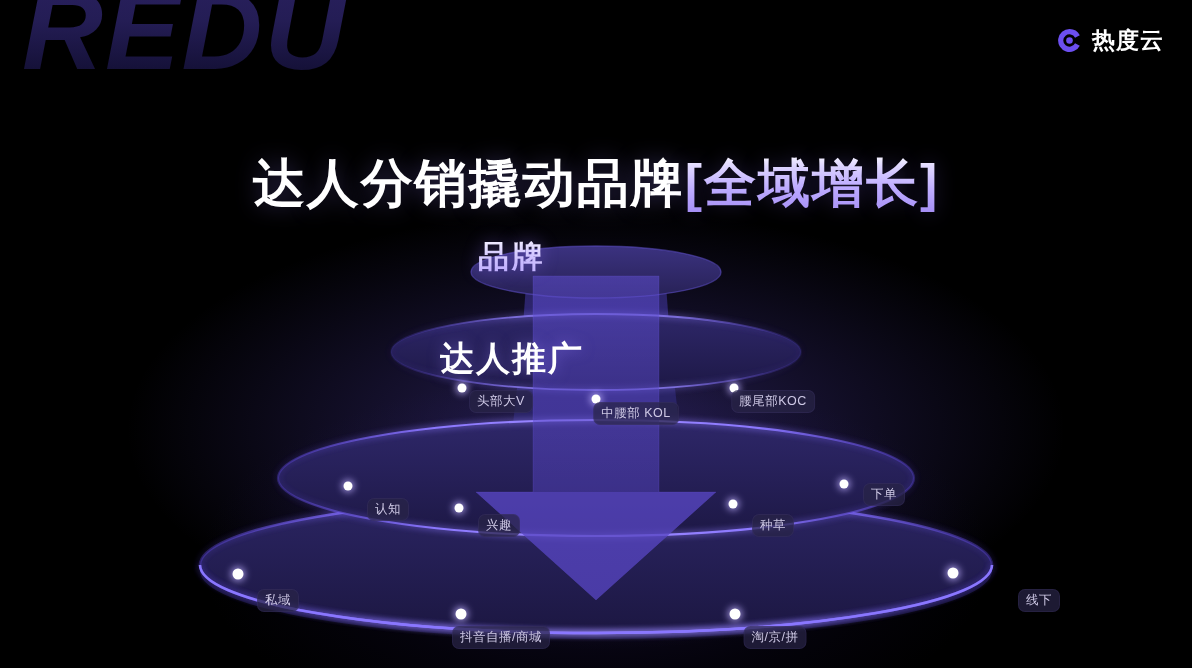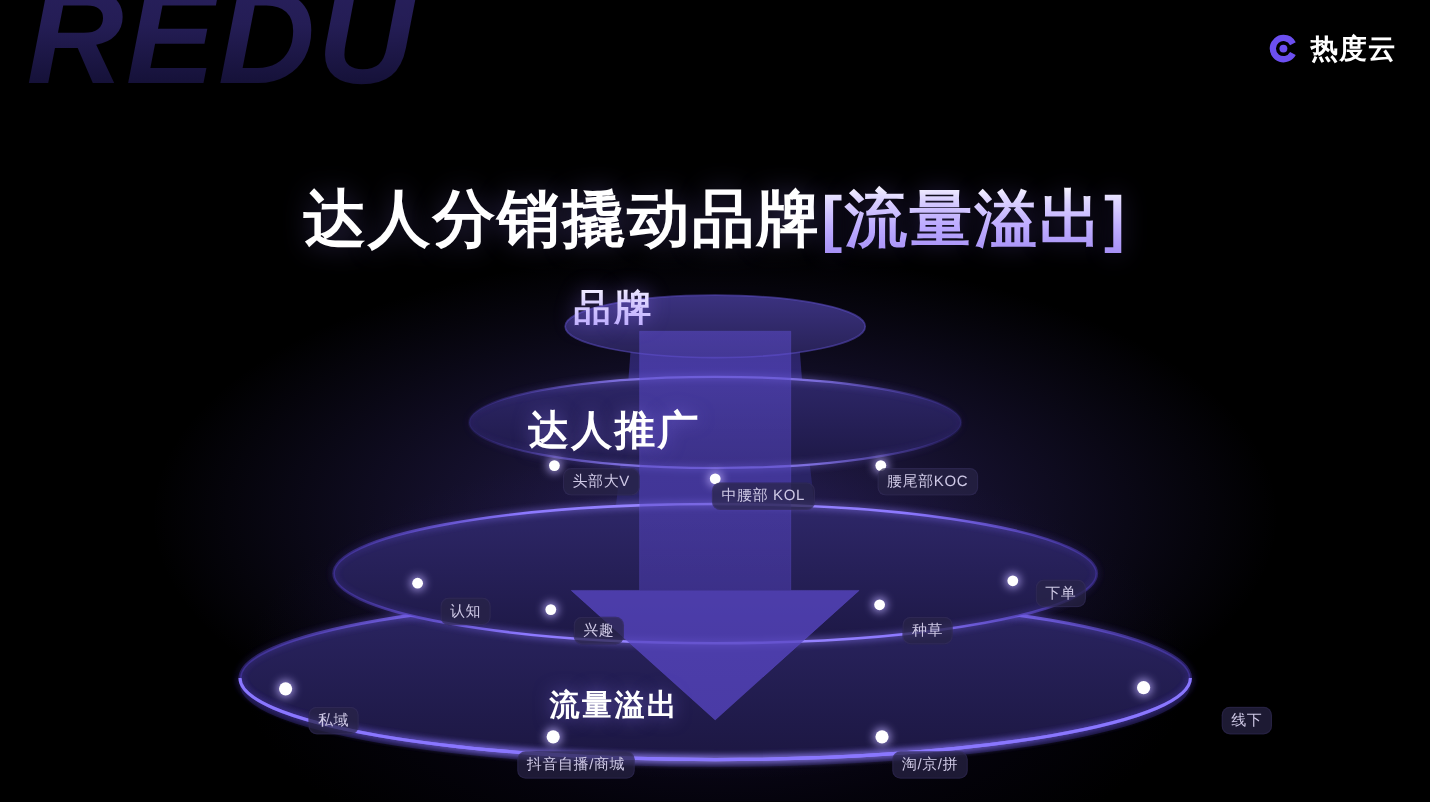--- a/index.html
+++ b/index.html
@@ -142,21 +142,21 @@
 
 <div class="logo">
   <svg class="logo-mark" viewBox="0 0 32 32">
     <path d="M16 2.4A13.6 13.6 0 1 0 28.2 22.2l-5.6-2.8A7.4 7.4 0 1 1 22.6 12.6l5.6-2.8A13.58 13.58 0 0 0 16 2.4Z" fill="#6c4ff0"></path>
     <circle cx="16" cy="16" r="3.9" fill="#6c4ff0"></circle>
   </svg>
   <span class="logo-text">热度云</span>
 </div>
 
 <h1 class="title">
-  <span class="t-white">达人分销撬动品牌</span><span class="t-purple">[流量溢出]</span>
+  <span class="t-white">达人分销撬动品牌</span><span class="t-purple">[全域增长]</span>
 </h1>
 
 <div class="stage">
   <svg width="1192" height="668" viewBox="0 0 1192 668">
     <defs>
       <linearGradient id="gTop" x1="0" y1="0" x2="0" y2="1">
         <stop offset="0%" stop-color="#3b3280"></stop>
         <stop offset="100%" stop-color="#272155"></stop>
       </linearGradient>
       <linearGradient id="gTier" x1="0" y1="0" x2="0" y2="1">
@@ -229,21 +229,20 @@
 
     <path d="M476,492 L716,492 L596,600 Z" fill="#5b48c6" opacity="0.55"></path>
 
     <path d="M200,565 a396,68 0 0 0 792,0" fill="none" stroke="url(#gRim)" stroke-width="4" filter="url(#blurSm)" opacity="0.8"></path>
     <path d="M200,565 a396,68 0 0 0 792,0" fill="none" stroke="#8a77ff" stroke-width="2.6"></path>
   </svg>
 
   
   <div class="tier-label brand">品牌</div>
   <div class="tier-label t2">达人推广</div>
-  <div class="tier-label t4">流量溢出</div>
 
   
   <div class="dot" style="left:462px;top:388px;"></div>
   <div class="chip" style="left:461px;top:390px;">头部大V</div>
 
   <div class="dot" style="left:596px;top:399px;"></div>
   <div class="chip" style="left:596px;top:402px;">中腰部 KOL</div>
 
   <div class="dot" style="left:734px;top:388px;"></div>
   <div class="chip" style="left:733px;top:390px;">腰尾部KOC</div>
@@ -259,20 +258,20 @@
   <div class="chip" style="left:733px;top:514px;">种草</div>
 
   <div class="dot" style="left:844px;top:484px;"></div>
   <div class="chip" style="left:844px;top:483px;">下单</div>
 
   
   <div class="dot big" style="left:238px;top:574px;"></div>
   <div class="chip" style="left:238px;top:589px;">私域</div>
 
   <div class="dot big" style="left:461px;top:614px;"></div>
-  <div class="chip" style="left:440px;top:626px;">抖音自播/商城</div>
+  <div class="chip" style="left:461px;top:626px;">抖音自播/商城</div>
 
   <div class="dot big" style="left:735px;top:614px;"></div>
   <div class="chip" style="left:735px;top:626px;">淘/京/拼</div>
 
   <div class="dot big" style="left:953px;top:573px;"></div>
   <div class="chip" style="left:999px;top:589px;text-align:center;">线下</div>
 </div>
 
 </body></html>

